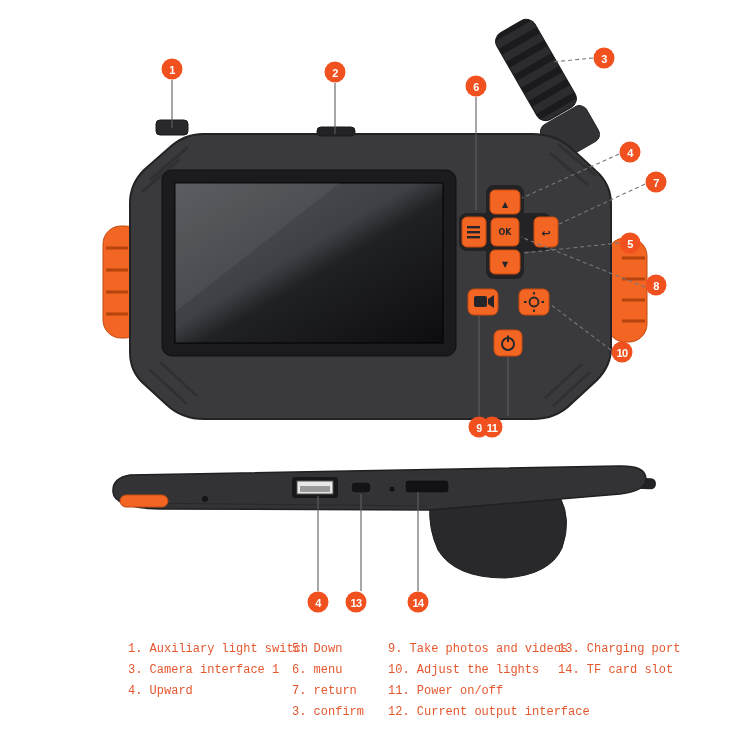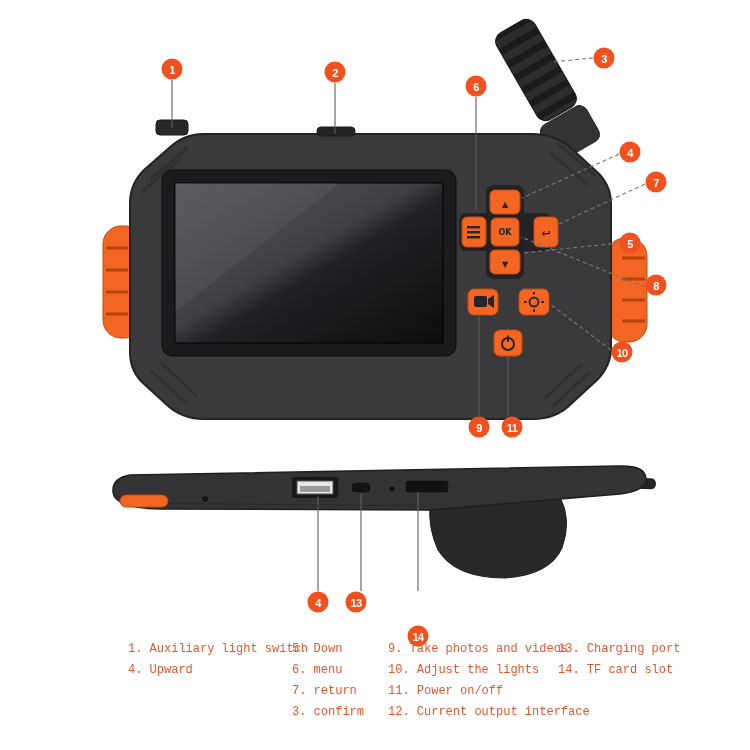--- a/index.html
+++ b/index.html
@@ -159,28 +159,29 @@
   <div class="callout" style="left:172px;top:69px">1</div>
   <div class="callout" style="left:335px;top:72px">2</div>
   <div class="callout" style="left:604px;top:58px">3</div>
   <div class="callout" style="left:630px;top:152px">4</div>
   <div class="callout" style="left:630px;top:243px">5</div>
   <div class="callout" style="left:476px;top:86px">6</div>
   <div class="callout" style="left:656px;top:182px">7</div>
   <div class="callout" style="left:656px;top:285px">8</div>
   <div class="callout" style="left:479px;top:427px">9</div>
   <div class="callout" style="left:622px;top:352px">10</div>
-  <div class="callout" style="left:512px;top:427px">11</div>
+  <div class="callout" style="left:492px;top:427px">11</div>
   <div class="callout" style="left:318px;top:602px">4</div>
   <div class="callout" style="left:356px;top:602px">13</div>
-  <div class="callout" style="left:418px;top:636px">14</div>
+  <div class="callout" style="left:418px;top:602px">14</div>
 
   <div>
     <div class="legend-col" style="left:128px">
       <div class="legend-item">1. Auxiliary light switch</div>
+      <div class="legend-item">3. Camera interface 1</div>
       <div class="legend-item">4. Upward</div>
     </div>
     <div class="legend-col" style="left:292px">
       <div class="legend-item">5. Down</div>
       <div class="legend-item">6. menu</div>
       <div class="legend-item">7. return</div>
       <div class="legend-item">3. confirm</div>
     </div>
     <div class="legend-col" style="left:388px">
       <div class="legend-item">9. Take photos and videos</div>

